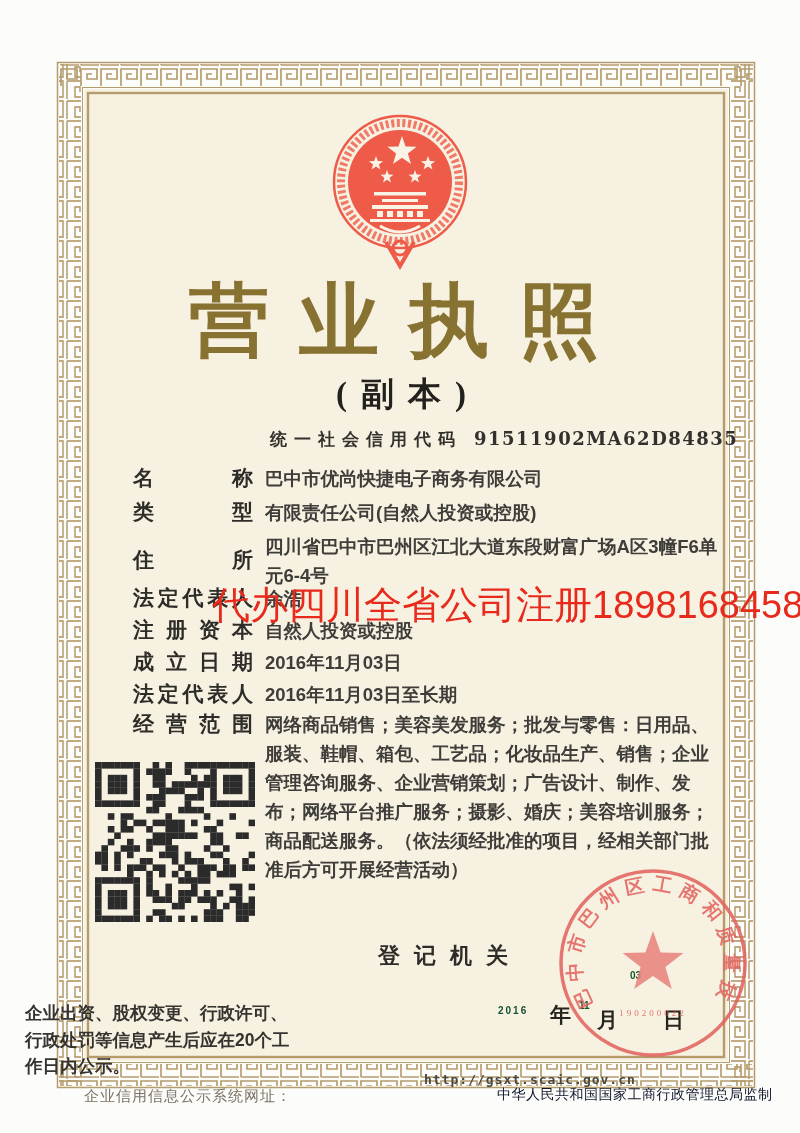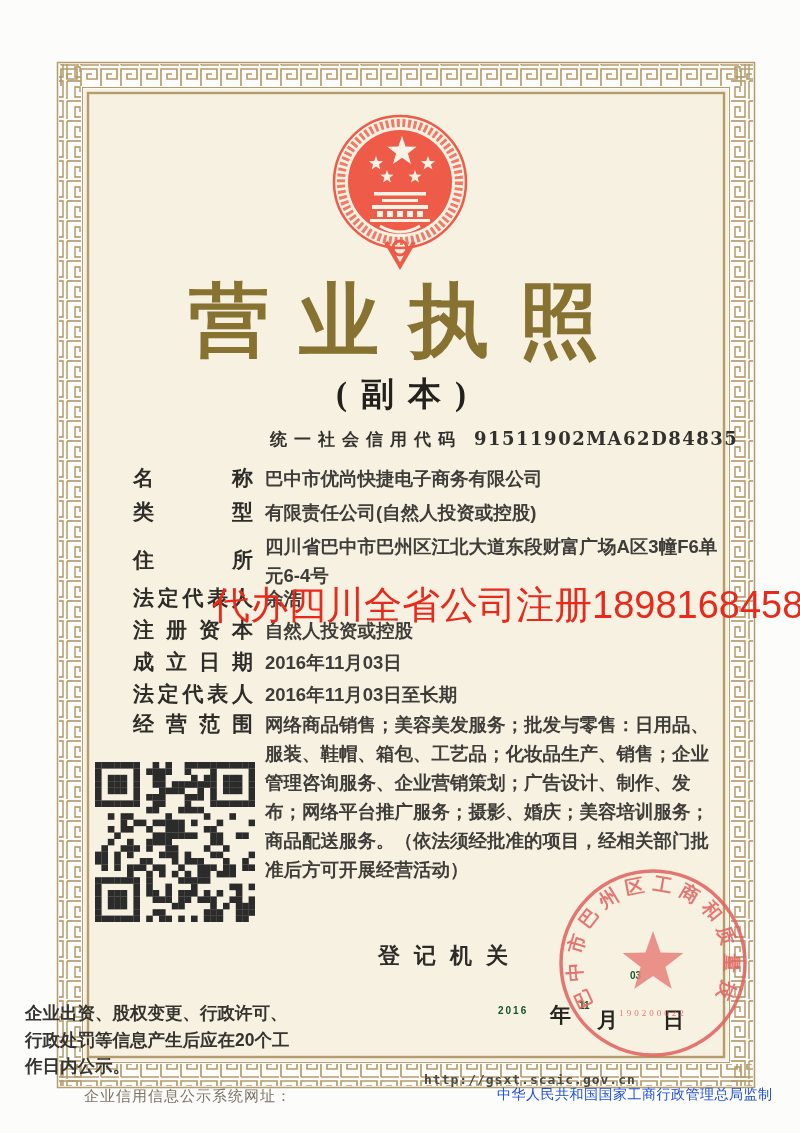--- a/index.html
+++ b/index.html
@@ -39,21 +39,21 @@
   
   #seal{position:absolute;left:553px;top:863px;opacity:.86;z-index:8;}
   
   #notice{position:absolute;left:25px;top:1000px;z-index:5;}
   #notice div{font-size:17.5px;font-weight:600;color:#35332f;line-height:26.5px;
               font-family:"Liberation Sans",sans-serif;white-space:nowrap;}
   
   #site-label{position:absolute;left:84px;top:1087px;font-size:15px;color:#7c7266;letter-spacing:1px;}
   #site-url{position:absolute;left:424px;top:1072px;font-size:13px;font-weight:700;color:#4a4842;
             font-family:"DejaVu Sans Mono",monospace;letter-spacing:1px;z-index:5;}
-  #supervisor{position:absolute;left:497px;top:1086px;font-size:14px;color:#1d4ed8;letter-spacing:0.5px;}
+  #supervisor{position:absolute;left:497px;top:1086px;font-size:14px;color:#0f172a;letter-spacing:0.5px;}
 </style>
 </head>
 <body>
 
 <div id="page">
 
   <svg id="frame" width="800" height="1133">
     <defs>
       <pattern id="mh" width="20" height="22" patternUnits="userSpaceOnUse">
         <path d="M1 21 V3 H17 V13 H7 V8 H12 M1 21 H19" fill="none" stroke="#b59c6d" stroke-width="1.7"></path>

